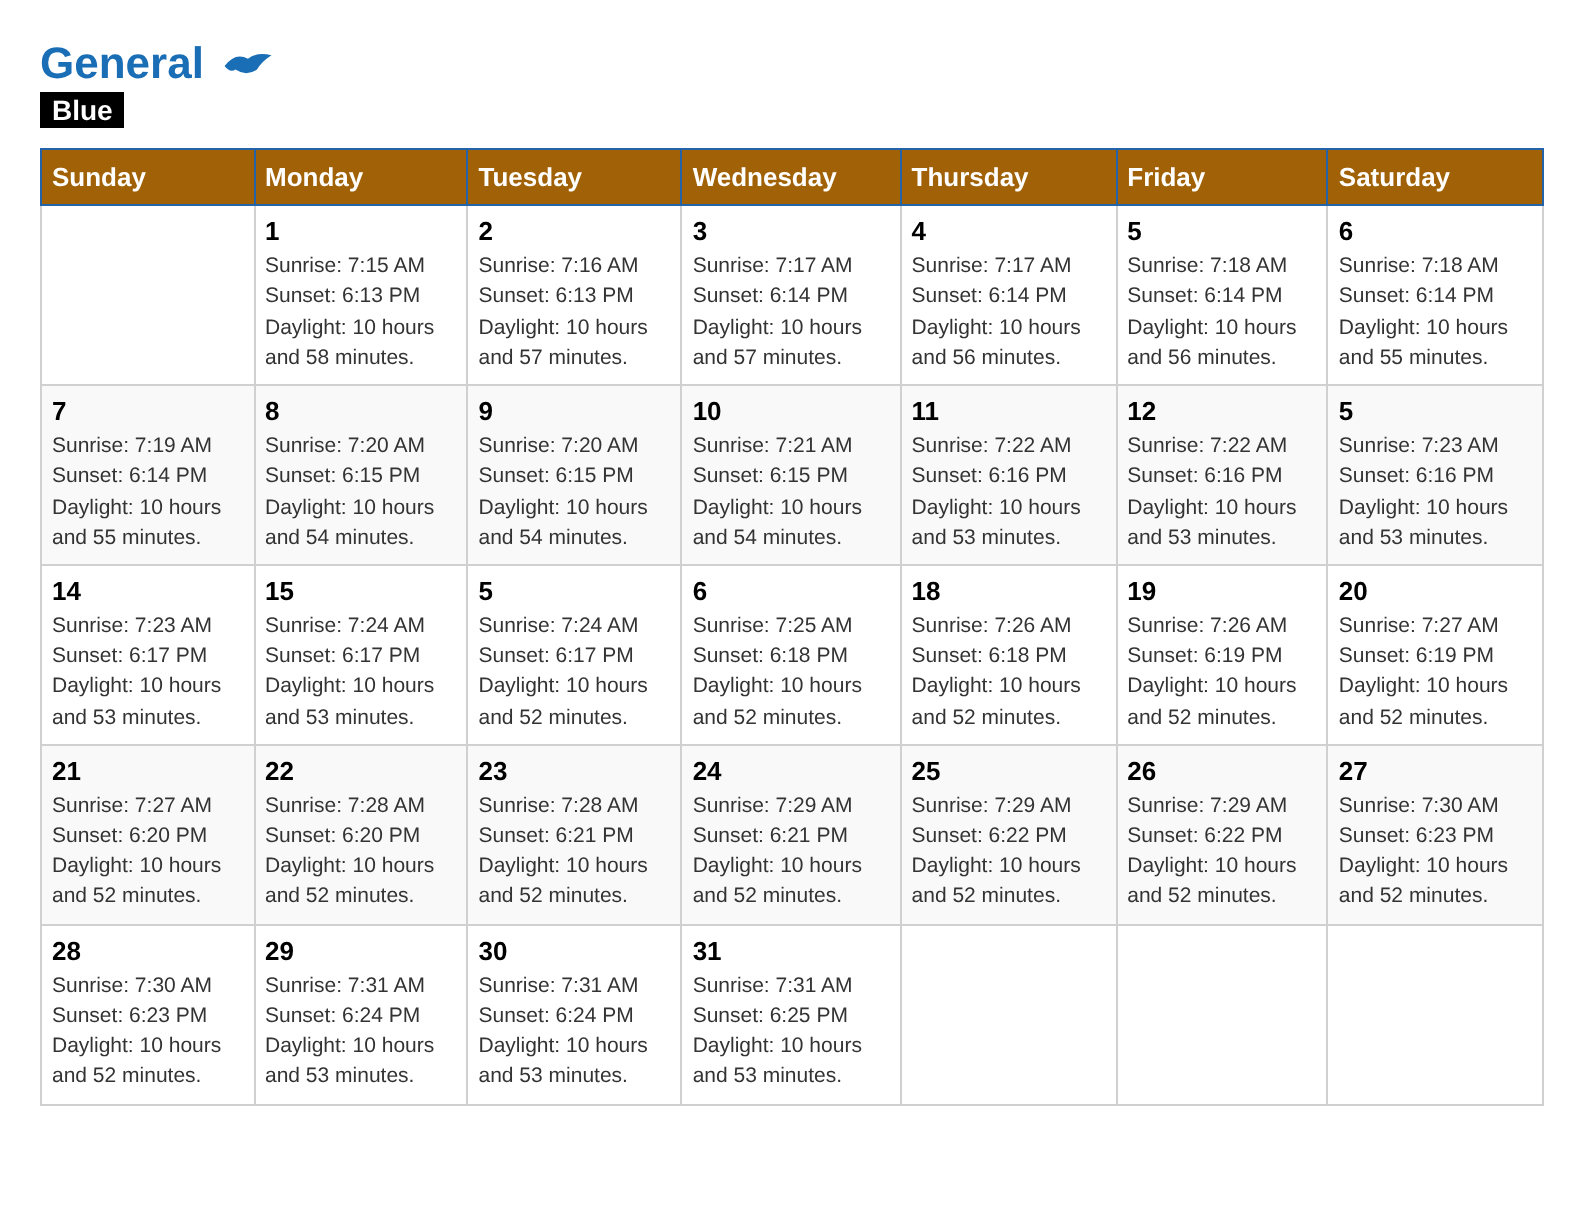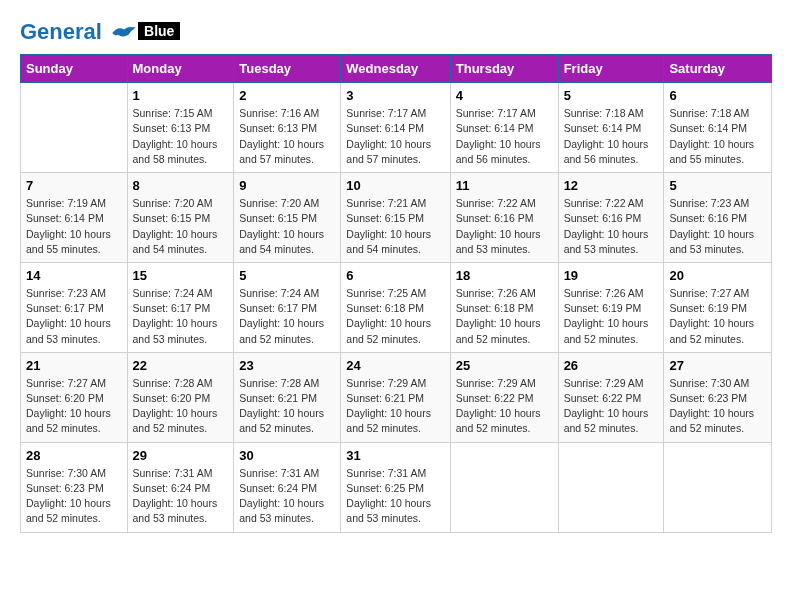--- a/index.html
+++ b/index.html
@@ -11,21 +11,21 @@
       padding: 20px;
     }
     .header {
       display: flex;
       justify-content: space-between;
       align-items: flex-start;
       margin-bottom: 10px;
     }
     .logo {
       display: flex;
-      flex-direction: row;
+      flex-direction: column;
       align-items: flex-start;
     }
     .logo-text {
       font-size: 22px;
       font-weight: bold;
       color: #333;
       line-height: 1.1;
     }
     .logo-text .blue { color: #1a6eb5; }
     .logo-bird {
@@ -45,21 +45,21 @@
     .subtitle {
       font-size: 15px;
       color: #555;
     }
     table {
       width: 100%;
       border-collapse: collapse;
       font-size: 11px;
     }
     thead tr th {
-      background-color: #a21caf;
+      background-color: #a16207;
       color: #fff;
       padding: 6px 5px;
       text-align: left;
       font-size: 13px;
       font-weight: bold;
       border: 1px solid #2563a8;
     }
     tbody tr {
       border-bottom: 1px solid #ccc;
     }

